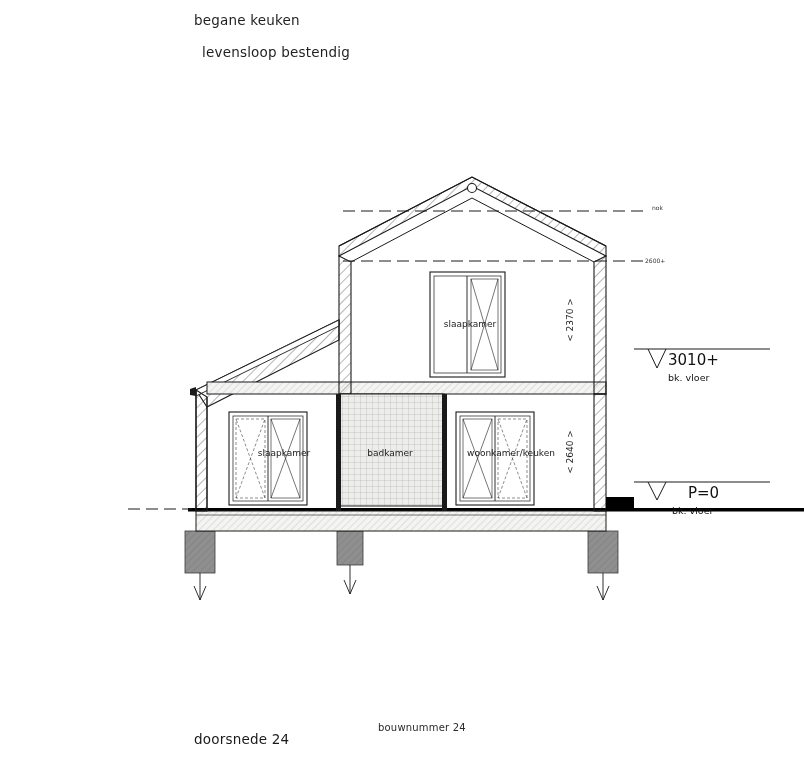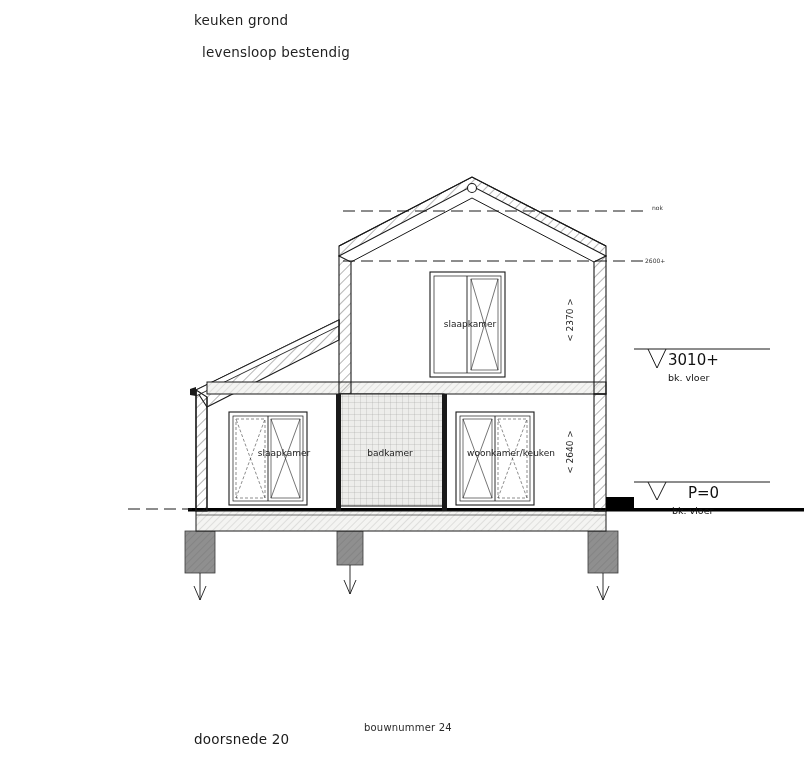--- a/index.html
+++ b/index.html
@@ -34,21 +34,21 @@
   #footer-title {
     position: absolute;
     left: 194px;
     top: 731px;
     font-size: 13.5px;
     letter-spacing: 0.2px;
     white-space: nowrap;
   }
   #footer-sub {
     position: absolute;
-    left: 364px;
+    left: 378px;
     top: 722px;
     font-size: 10px;
     letter-spacing: 0.2px;
     white-space: nowrap;
     color: #2a2a2a;
   }
   svg { display: block; }
   .room-label {
     font-family: "DejaVu Sans", sans-serif;
     font-size: 9px;
@@ -73,21 +73,21 @@
     font-family: "DejaVu Sans", sans-serif;
     font-size: 6px;
     fill: #333;
   }
 </style>
 </head>
 <body>
 
 <div class="page">
 
-  <div class="hdr" id="hdr-line1">keuken grond</div>
+  <div class="hdr" id="hdr-line1">begane keuken</div>
   <div class="hdr" id="hdr-line2">levensloop bestendig</div>
 
   <svg width="804" height="768" viewBox="0 0 804 768" style="position:absolute; left:0; top:0;">
     <defs>
       <pattern id="hatchDiag" width="7" height="7" patternUnits="userSpaceOnUse" patternTransform="rotate(45)">
         <line x1="0" y1="0" x2="0" y2="7" stroke="#2b2b2b" stroke-width="0.7"></line>
       </pattern>
       <pattern id="hatchCross" width="7" height="7" patternUnits="userSpaceOnUse" patternTransform="rotate(45)">
         <rect width="7" height="7" fill="#ffffff"></rect>
         <line x1="0" y1="0" x2="0" y2="7" stroke="#2b2b2b" stroke-width="0.7"></line>
@@ -237,16 +237,16 @@
       <text class="lvl-small" x="672" y="514">bk. vloer</text>
     </g>
 
     <g>
       <text class="tiny" x="652" y="210">nok</text>
       <text class="tiny" x="645" y="263">2600+</text>
     </g>
 
   </svg>
 
-  <div id="footer-title">doorsnede 20</div>
+  <div id="footer-title">doorsnede 24</div>
   <div id="footer-sub">bouwnummer 24</div>
 
 </div>
 
 </body></html>

